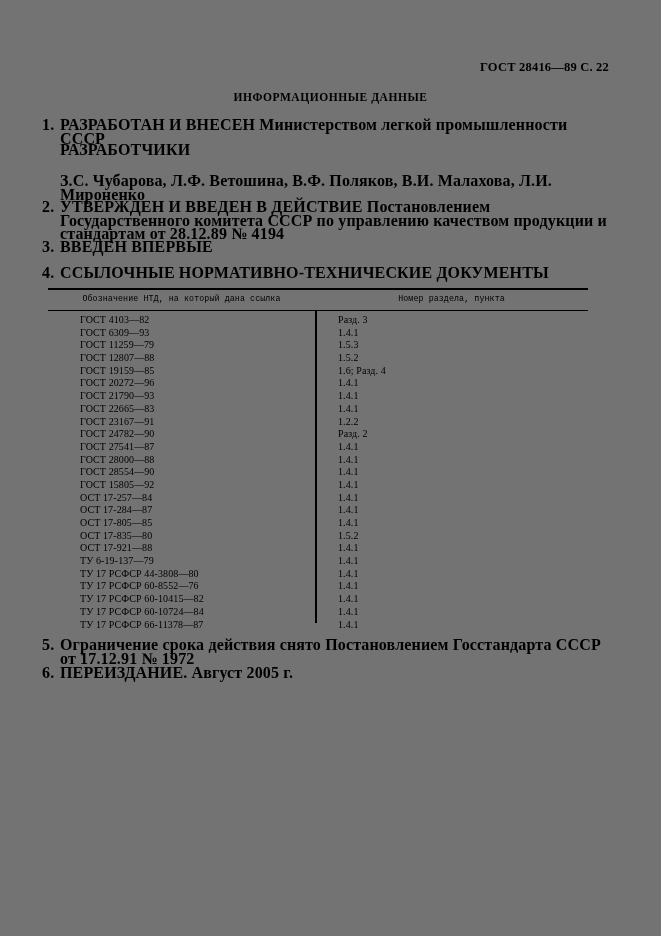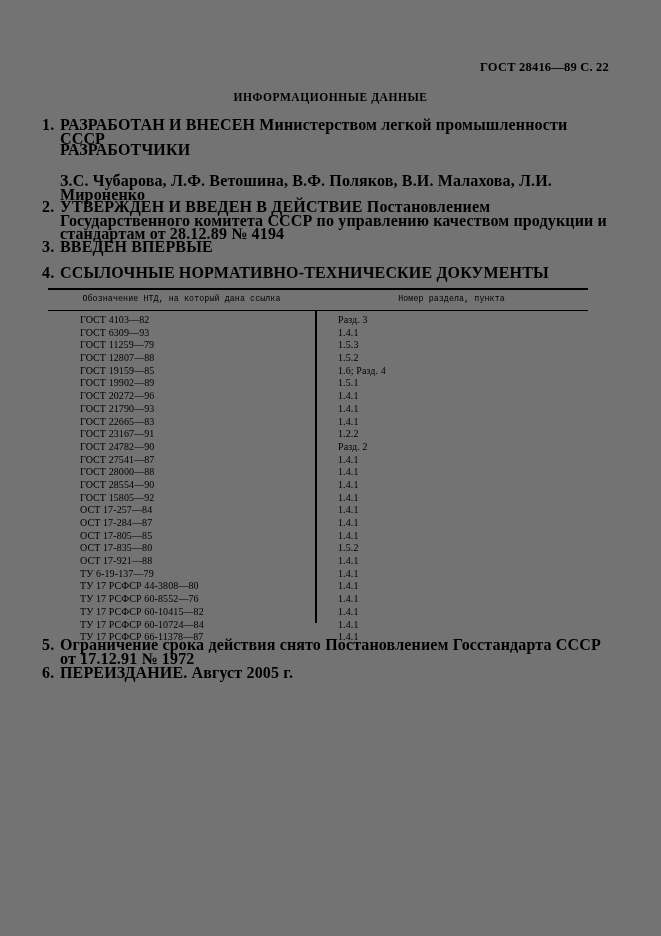--- a/index.html
+++ b/index.html
@@ -193,24 +193,20 @@
         </div>
         <div class="row">
           <span class="c-left">ГОСТ  12807—88</span>
           <span class="c-right">1.5.2</span>
         </div>
         <div class="row">
           <span class="c-left">ГОСТ  19159—85</span>
           <span class="c-right">1.6; Разд. 4</span>
         </div>
         <div class="row">
-          <span class="c-left">ГОСТ  19902—89</span>
-          <span class="c-right">1.5.1</span>
-        </div>
-        <div class="row">
           <span class="c-left">ГОСТ  20272—96</span>
           <span class="c-right">1.4.1</span>
         </div>
         <div class="row">
           <span class="c-left">ГОСТ  21790—93</span>
           <span class="c-right">1.4.1</span>
         </div>
         <div class="row">
           <span class="c-left">ГОСТ  22665—83</span>
           <span class="c-right">1.4.1</span>

